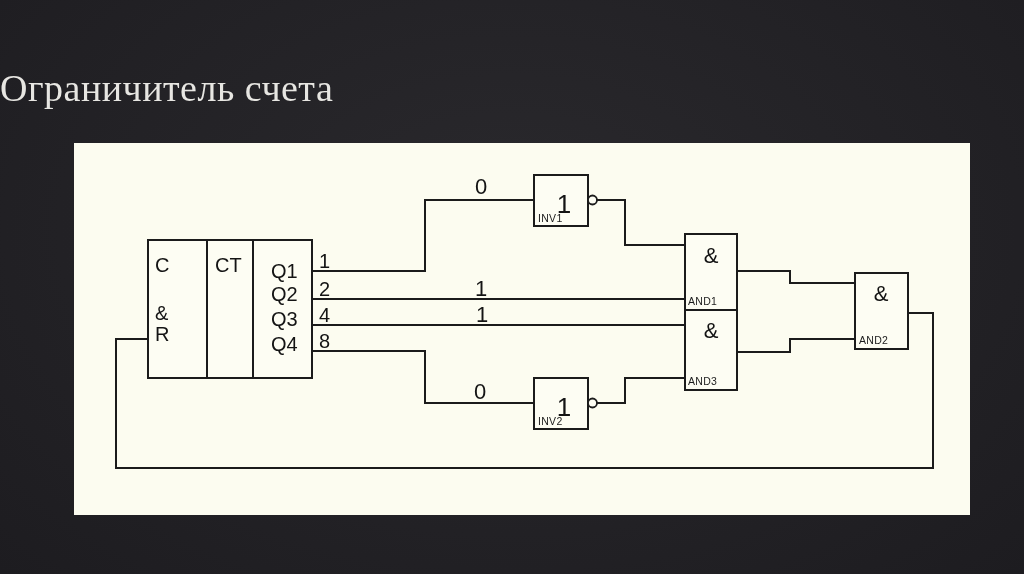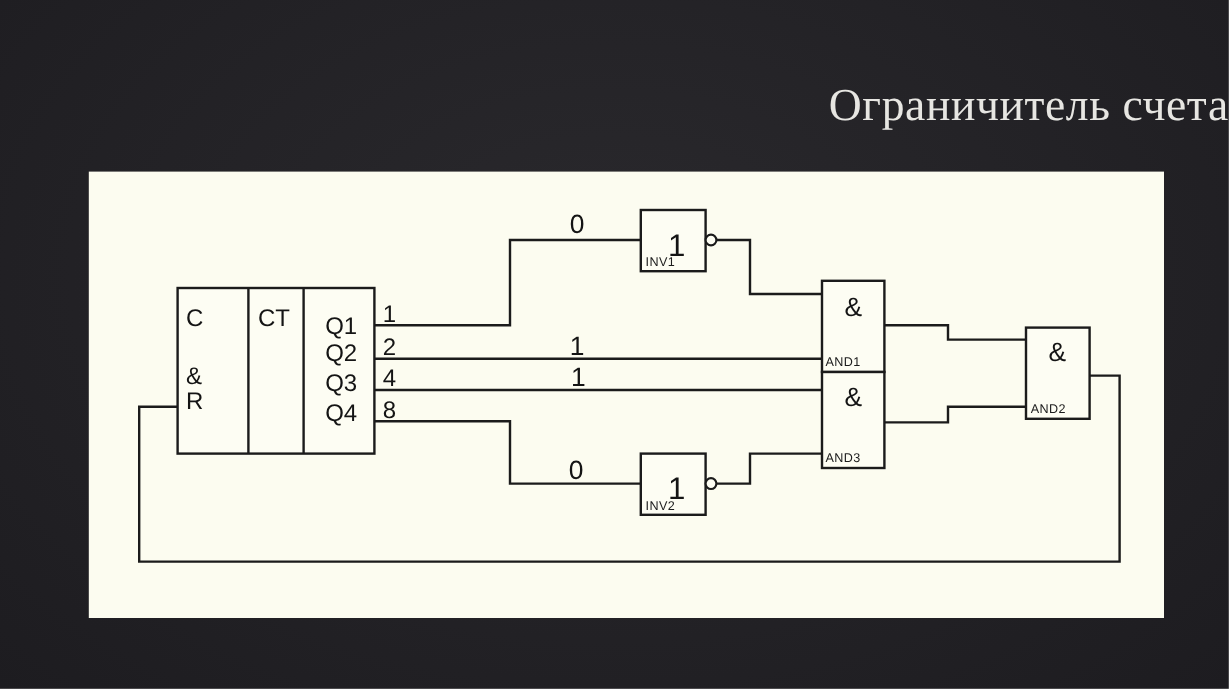--- a/index.html
+++ b/index.html
@@ -7,21 +7,21 @@
     position:relative;
     width:1024px;height:574px;
     background:radial-gradient(ellipse at 50% 40%, #2a292d 0%, #232226 55%, #1d1c20 100%);
     overflow:hidden;
     font-family:"Liberation Sans", sans-serif;
   }
   .slide-title{
     position:absolute;
     left:0;top:66px;width:1024px;
     margin:0;
-    text-align:right;
+    text-align:left;
     font-family:"Liberation Serif", serif;
     font-weight:400;
     font-size:38px;
     letter-spacing:0.5px;
     color:#e7e6e2;
   }
   .circuit-panel{
     position:absolute;
     left:74px;top:143px;
     width:896px;height:372px;

